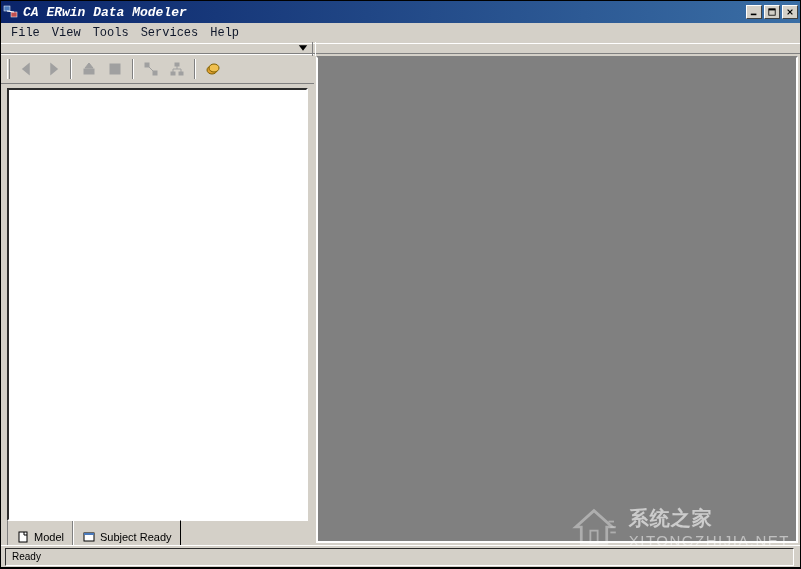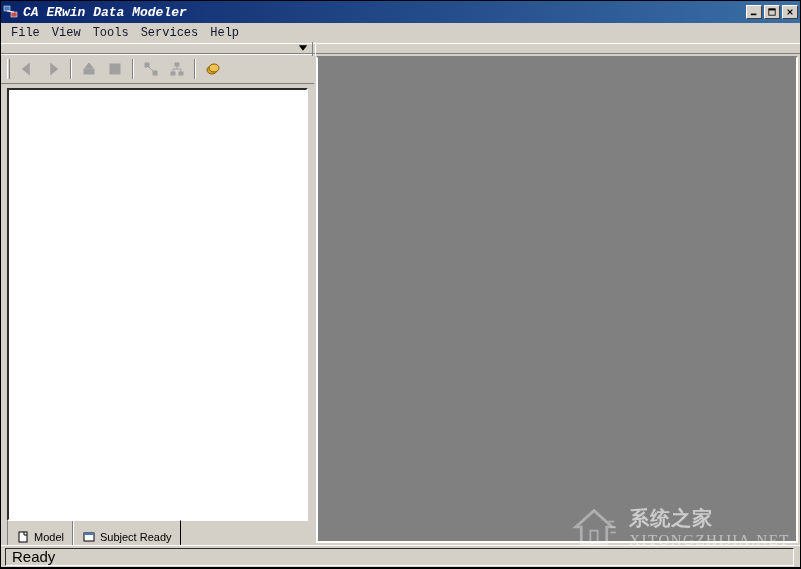--- a/index.html
+++ b/index.html
@@ -181,42 +181,42 @@
   margin: 2px 2px 2px 0;
 }
 
 .statusbar {
   height: 22px;
   background: #d4d0c8;
   border-top: 1px solid #fff;
   display: flex;
   align-items: center;
   padding: 10px 4px;
-  font-size: 15px;
+  font-size: 10px;
   justify-content: flex-end;
 }
 .status-cell {
   border: 1px inset #d4d0c8;
   border-top-color:#808080; border-left-color:#808080; border-right-color:#fff; border-bottom-color:#fff;
   padding: 2px 6px;
   height: 18px;
   display:flex;align-items:center;
 }
 .status-cell.main { flex: 1; margin-right: 2px; }
 
 .watermark {
   position: absolute;
   right: 10px;
   bottom: 18px;
   color: rgba(255,255,255,0.6);
   display: flex;
   align-items: center;
   gap: 12px;
   pointer-events: none;
-  font-family: Liberation Serif, serif;
+  font-family: Liberation Sans, sans-serif;
 }
 .watermark .wm-text-cn { font-size: 20px; font-weight: bold; letter-spacing: 1px; }
 .watermark .wm-text-en { font-size: 15px; letter-spacing: 1.5px; display:block; color: rgba(255,255,255,0.5); }
 .watermark svg { width: 46px; height: 40px; opacity: 0.6; }
 </style>
 </head>
 <body>
 
 <div class="window">
 

